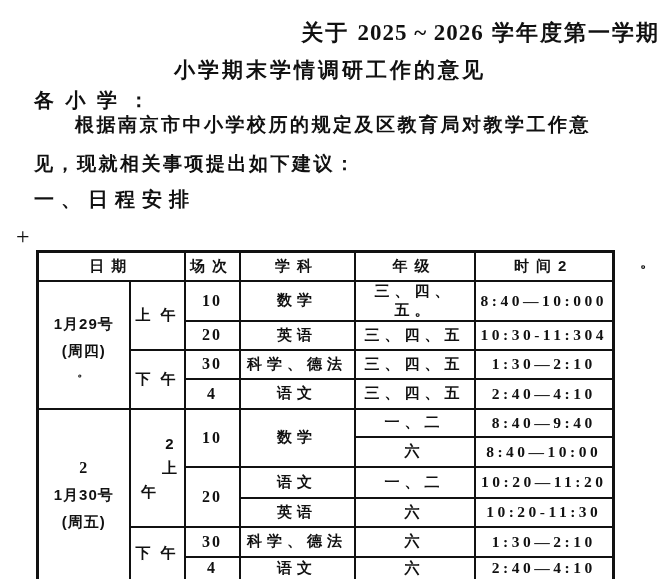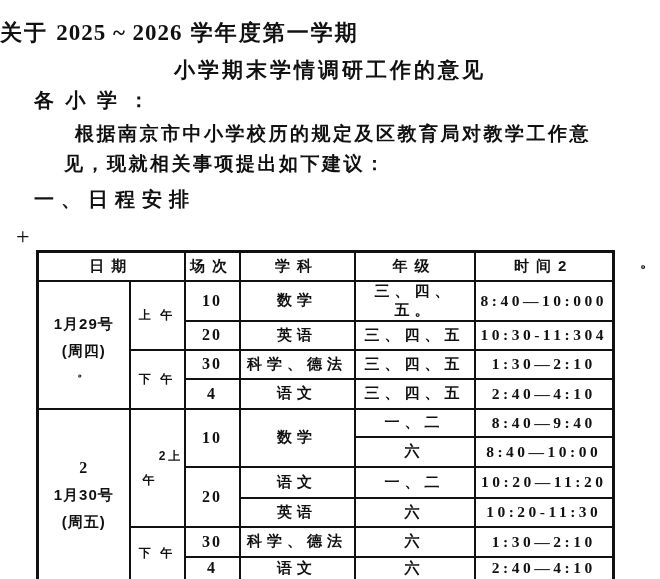--- a/index.html
+++ b/index.html
@@ -13,52 +13,51 @@
     position: relative;
     font-family: "Liberation Sans", sans-serif;
     font-weight: bold;
     color: #111111;
     overflow: hidden;
   }
   .abs { position: absolute; }
 
   .title1 {
     top: 18px; left: 0; width: 660px;
-    text-align: left;
+    text-align: right;
     font-size: 22px;
     letter-spacing: 2px;
   }
   .title-years {
     font-family: "Liberation Serif", "DejaVu Serif", serif;
     font-size: 23px;
     letter-spacing: 1px;
   }
   .title2 {
     top: 56px; left: 0; width: 660px;
     text-align: center;
     font-size: 21px;
     letter-spacing: 3px;
   }
   .salutation {
     top: 87px; left: 34px;
     font-size: 20px;
     letter-spacing: 3px;
   }
   .body-line1 {
-    top: 121px; left: 75px;
+    top: 112px; left: 75px;
     font-size: 19px;
     letter-spacing: 2.5px;
     white-space: nowrap;
   }
   .body-line2 {
     top: 151px; left: 34px;
     font-size: 19px;
     letter-spacing: 2.5px;
     white-space: nowrap;
-    margin-left: 30px;
   }
   .section-heading {
     top: 186px; left: 34px;
     font-size: 20px;
     letter-spacing: 7px;
   }
   .plus-mark {
     top: 223px; left: 16px;
     font-size: 24px;
     font-weight: normal;
@@ -102,21 +101,21 @@
   }
   td.datecell .serifnum {
     font-family: "Liberation Serif", "DejaVu Serif", serif;
     font-size: 16px;
   }
   td.datecell .mini {
     font-size: 12px;
     line-height: 16px;
   }
   td.sessioncell {
-    font-size: 12px;
+    font-size: 15px;
     letter-spacing: 3px;
     line-height: 24px;
   }
   td.sessioncell .l1 { padding-left: 28px; }
   td.sessioncell .l2 { padding-right: 14px; }
   td.numcell {
     font-family: "Liberation Serif", "DejaVu Serif", serif;
     font-size: 16px;
     letter-spacing: 2px;
     margin-left: 24px;

